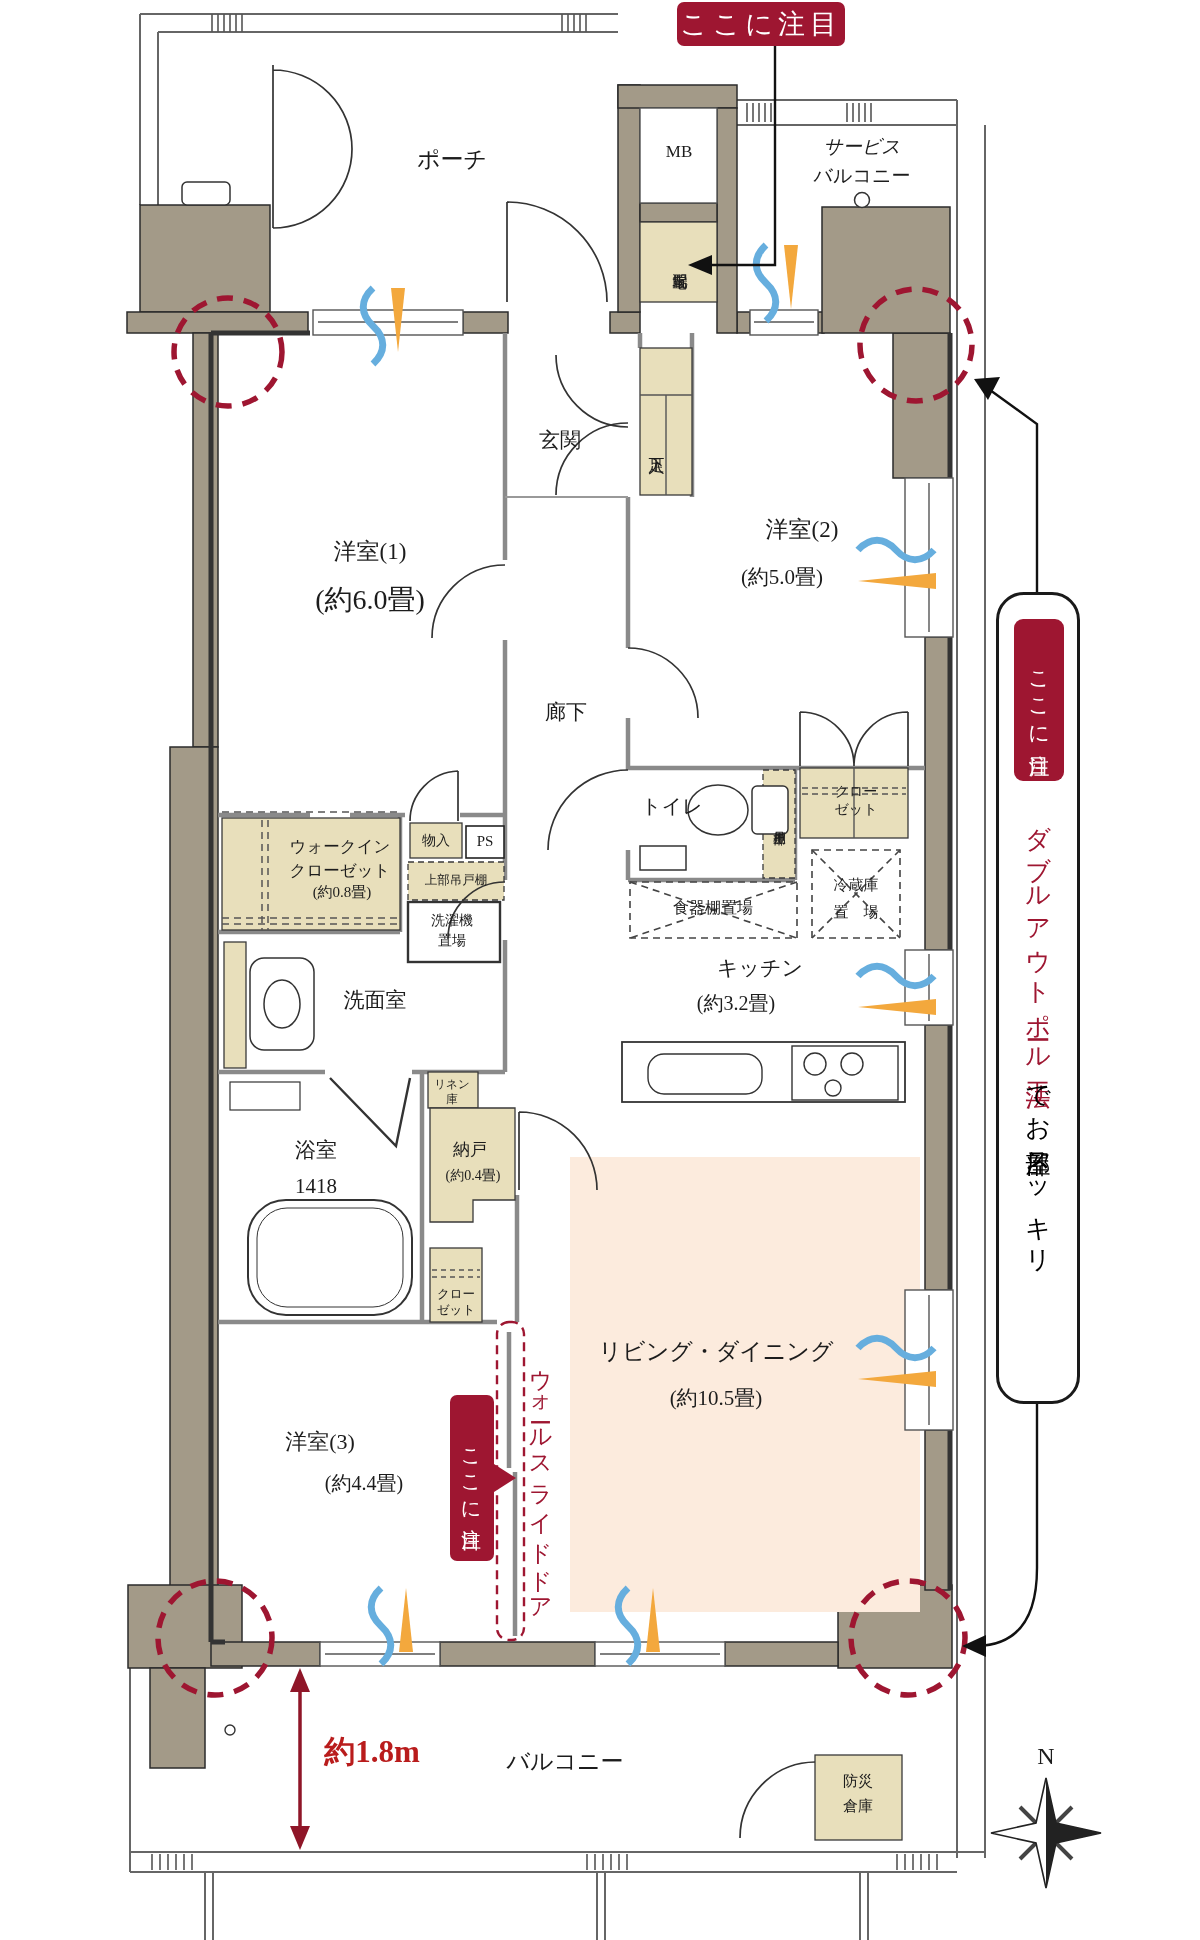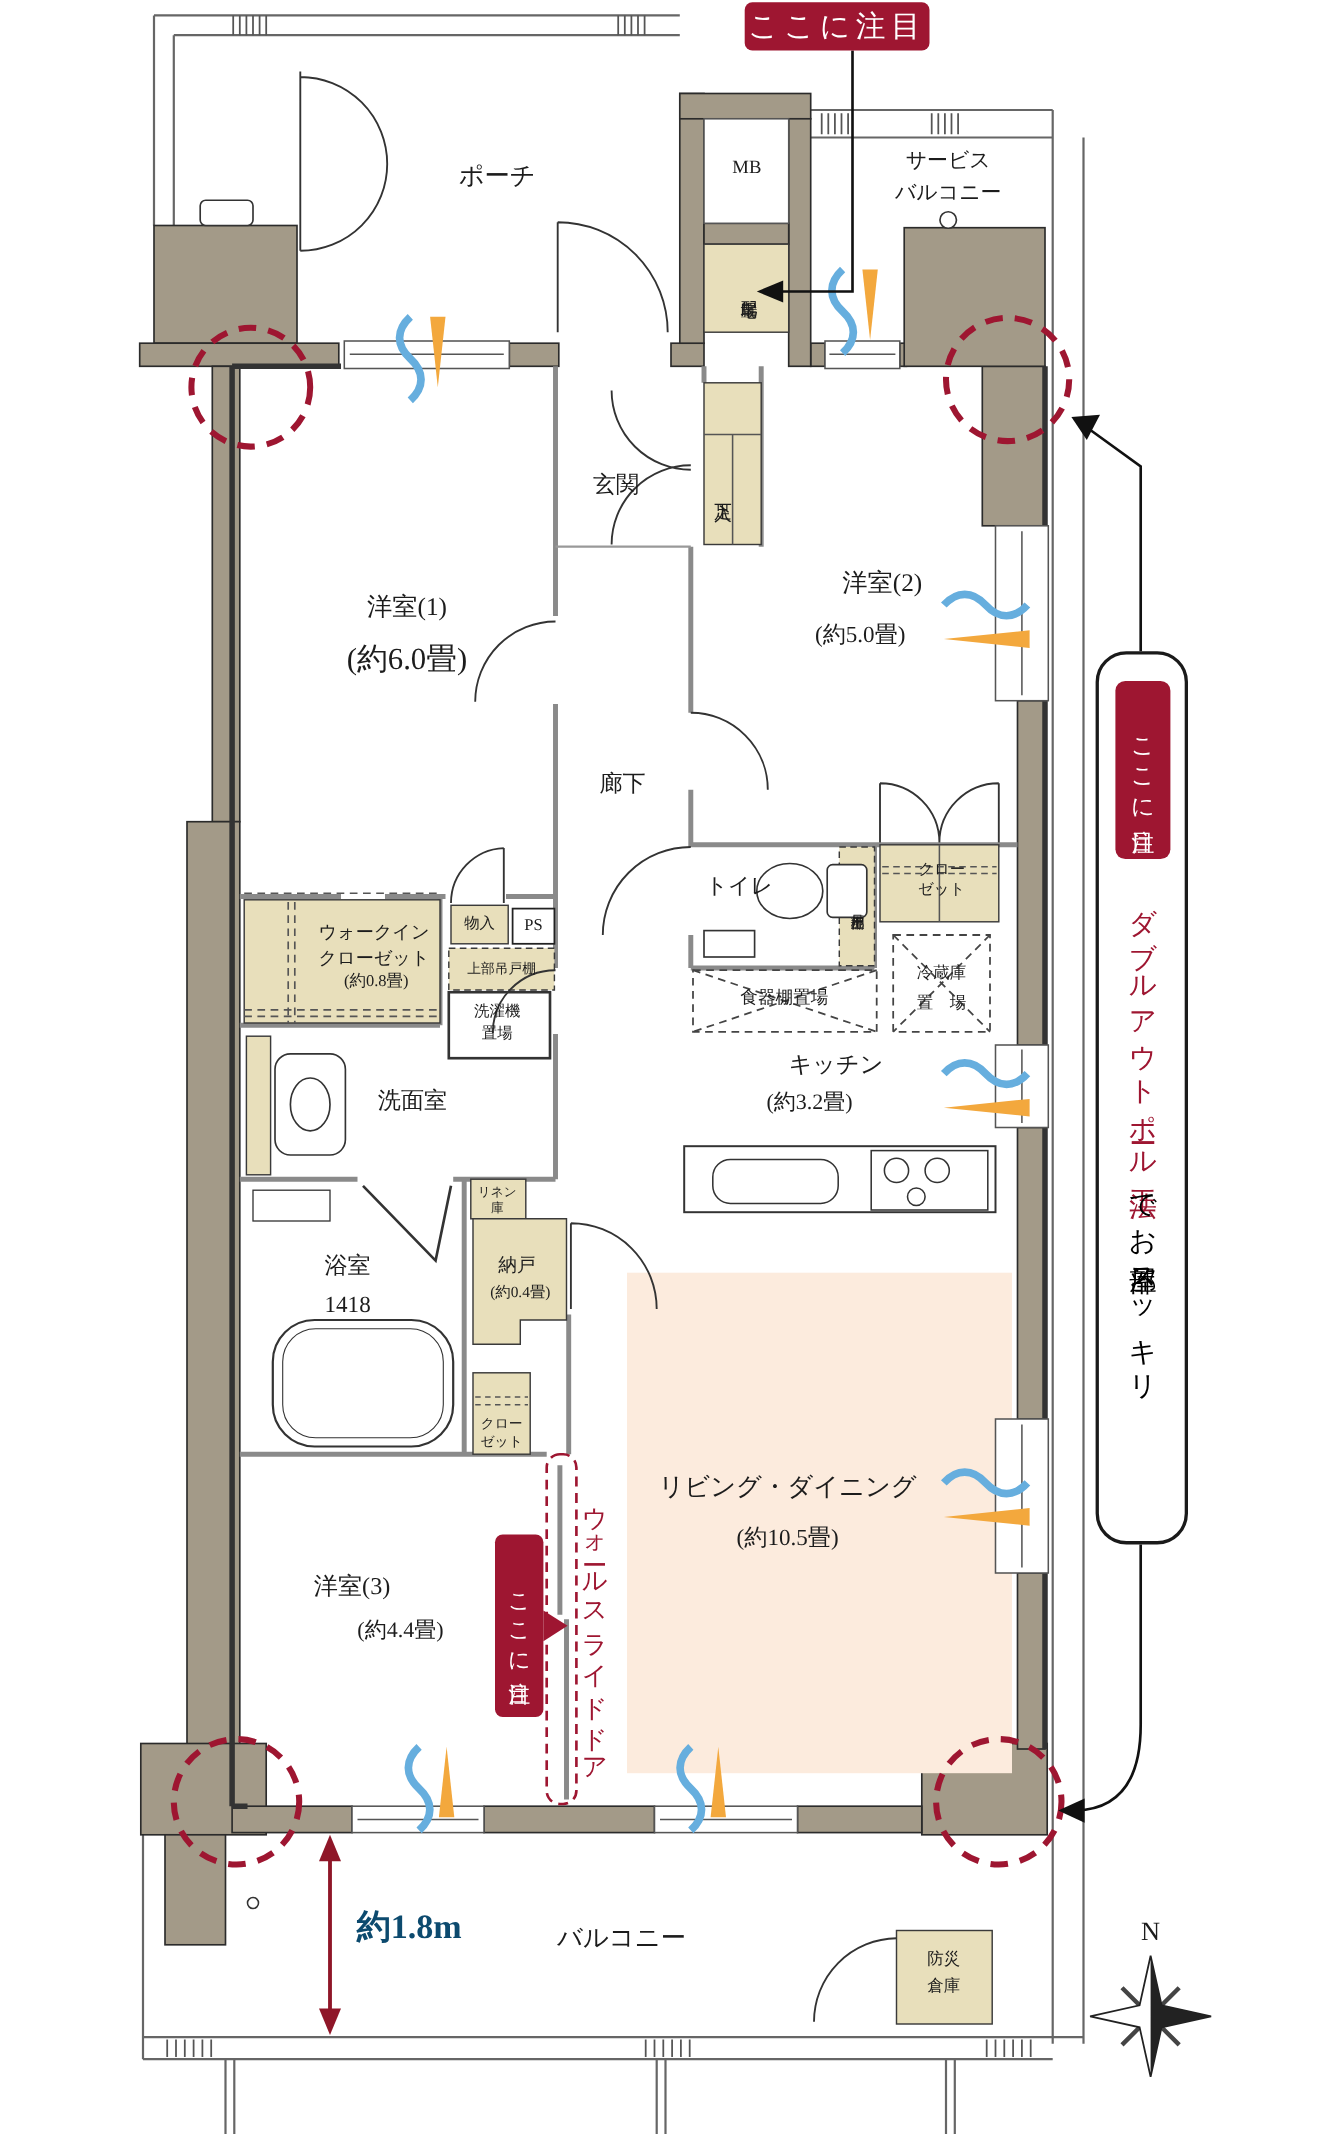--- a/index.html
+++ b/index.html
@@ -14,21 +14,21 @@
   .badge-h{letter-spacing:5px;font-size:27px;}
   .badge-v{writing-mode:vertical-rl;letter-spacing:3px;}
   .tail{position:absolute;width:0;height:0;border-top:14px solid transparent;
         border-bottom:14px solid transparent;border-left:22px solid #9e1631;}
   #right-callout{position:absolute;left:996px;top:592px;width:84px;height:812px;
         background:#fff;border:3px solid #1a1a1a;border-radius:28px;box-sizing:border-box;}
   #right-callout .badge{left:15px;top:24px;width:50px;height:162px;font-size:21px;border-radius:9px;}
   #right-note{position:absolute;left:50%;top:212px;transform:translateX(-50%);
         writing-mode:vertical-rl;font-size:25px;letter-spacing:3px;}
   .red{color:#9e1631;}
-  .dim{color:#0c4a6e;font-size:31px;font-weight:bold;}
+  .dim{color:#b91c1c;font-size:31px;font-weight:bold;}
 </style>
 </head>
 <body>
 
 <div id="plan">
 
 <svg width="1200" height="1940" viewBox="0 0 1200 1940">
 
   <g stroke="#666" stroke-width="2" fill="none">
     <path d="M140,14 H618 M158,32 H618 M140,14 V205 M158,32 V205"></path>
@@ -247,21 +247,21 @@
   <div id="right-note"><span class="red">ダブルアウトポール工法</span><span>でお部屋スッキリ</span></div>
 </div>
 
 <div class="badge badge-v" style="left:450px;top:1395px;width:44px;height:166px;font-size:20px;">ここに注目</div>
 <div class="tail" style="left:494px;top:1464px;"></div>
 <div class="lbl vert red" style="left:540px;top:1482px;font-size:23px;letter-spacing:2px;">ウォールスライドドア</div>
 <div class="lbl dim" style="left:372px;top:1752px;">約1.8m</div>
 
 <div class="lbl" style="left:452px;top:160px;font-size:23px;">ポーチ</div>
 <div class="lbl" style="left:679px;top:152px;font-size:17px;">MB</div>
-<div class="lbl" style="left:862px;top:147px;font-size:19px;">サービス</div>
+<div class="lbl" style="left:862px;top:147px;font-size:19px;font-style:italic;">サービス</div>
 <div class="lbl" style="left:862px;top:176px;font-size:19px;">バルコニー</div>
 <div class="lbl vert" style="left:679px;top:262px;font-size:15px;">宅配置場</div>
 <div class="lbl" style="left:560px;top:440px;font-size:21px;">玄関</div>
 <div class="lbl vert" style="left:656px;top:445px;font-size:16px;">下足入</div>
 <div class="lbl" style="left:370px;top:552px;font-size:23px;">洋室(1)</div>
 <div class="lbl" style="left:370px;top:600px;font-size:28px;">(約6.0畳)</div>
 <div class="lbl" style="left:780px;top:530px;font-size:23px;margin-left:22px;">洋室(2)</div>
 <div class="lbl" style="left:782px;top:577px;font-size:21px;">(約5.0畳)</div>
 <div class="lbl" style="left:566px;top:712px;font-size:21px;">廊下</div>
 <div class="lbl" style="left:672px;top:806px;font-size:20px;">トイレ</div>

